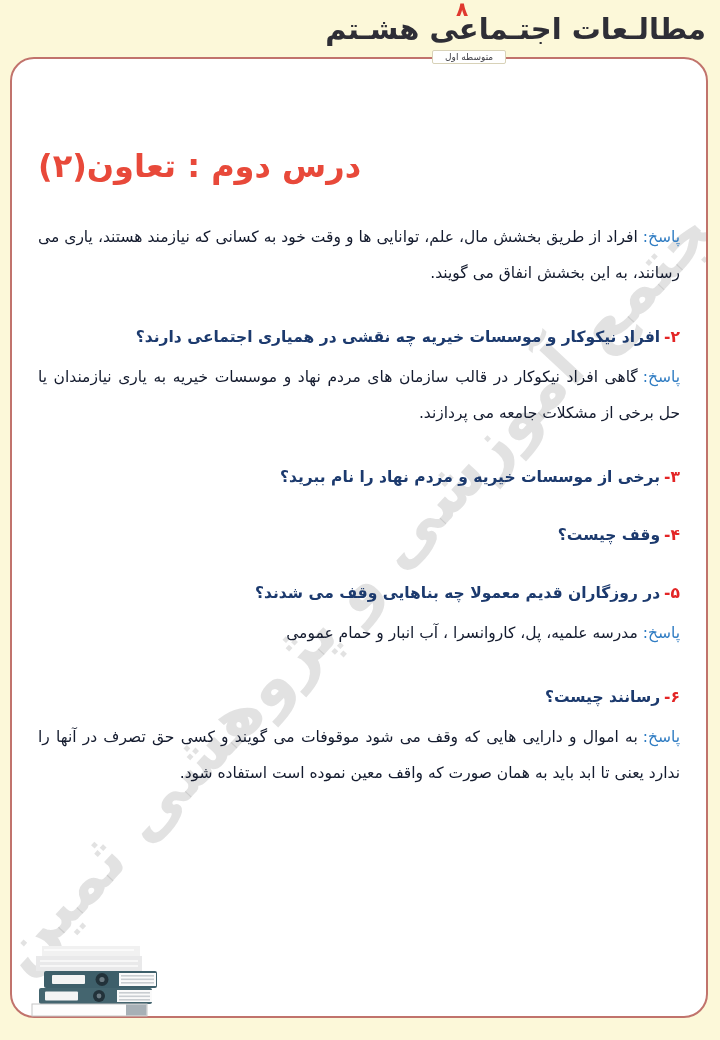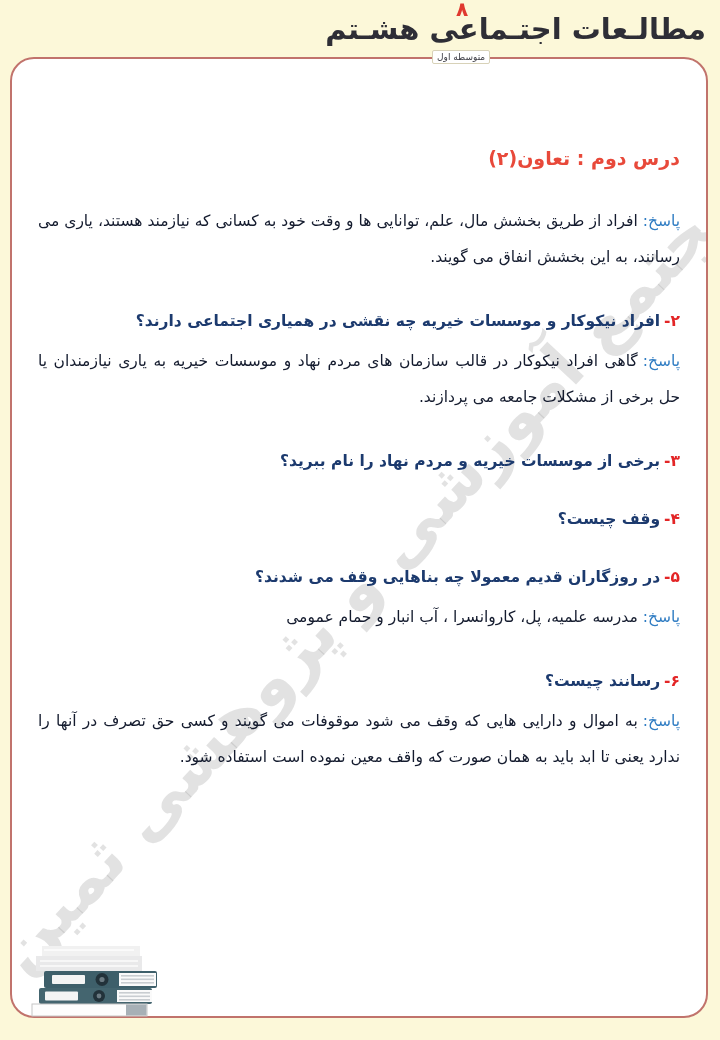--- a/index.html
+++ b/index.html
@@ -19,41 +19,41 @@
     font-size:29px; font-weight:bold; color:#2E2E36;
     letter-spacing:-1px; white-space:nowrap; line-height:30px; margin-top:10px;
   }
   .logo-grade {
     position:absolute; top:-4px; left:30px;
     color:#E0392F; font-size:20px; font-weight:bold; line-height:18px;
   }
   .logo-subtitle {
     position:absolute; bottom:-8px; left:6px;
     font-size:9px; color:#3A3A42; background:#FFFFFF;
-    border:1px solid #D8D2B8; border-radius:2px; padding:0 4px; line-height:12px;
+    border:1px solid #D8D2B8; border-radius:2px; padding:0 12px; line-height:12px;
   }
   
   .panel {
     position:absolute; top:57px; left:10px; width:698px; height:961px;
     background:#FFFFFF; border:2px solid #C1736C; border-radius:24px;
     overflow:hidden; z-index:1;
   }
   .watermark {
     position:absolute; top:478px; left:-215px; width:1140px;
     transform:rotate(-47deg);
     direction:rtl; text-align:center; white-space:nowrap;
     font-size:66px; font-weight:bold; color:rgba(158,158,158,0.30);
     pointer-events:none; z-index:0;
   }
   .content {
     position:relative; z-index:2; direction:rtl;
     padding:88px 26px 0 26px;
   }
   .lesson-title {
-    text-align:right; color:#E8493A; font-size:19px; font-weight:bold;
+    text-align:left; color:#E8493A; font-size:32px; font-weight:bold;
     margin-bottom:34px; letter-spacing:-1px;
   }
   .qa-block { margin-bottom:34px; }
   .q-line {
     font-size:15.5px; font-weight:bold; color:#1C3A6E;
     line-height:24px; margin-bottom:10px;
   }
   .q-num { color:#E32526; margin-left:4px; }
   .answer {
     font-size:15.5px; font-weight:normal; color:#141B2E;

